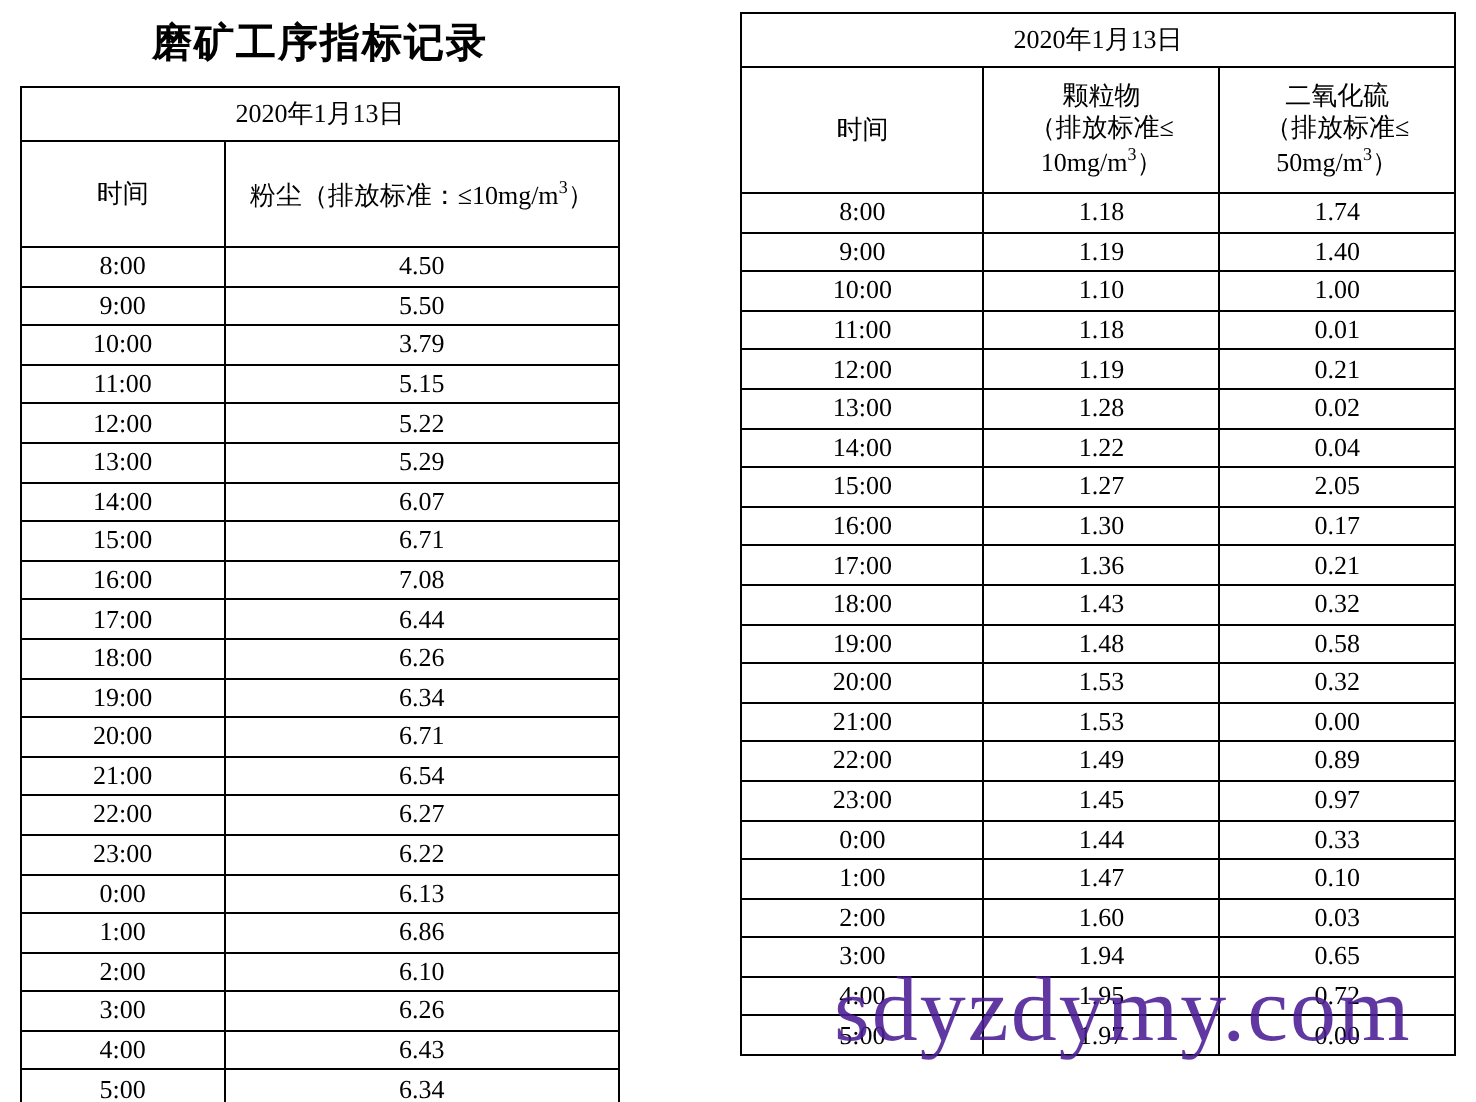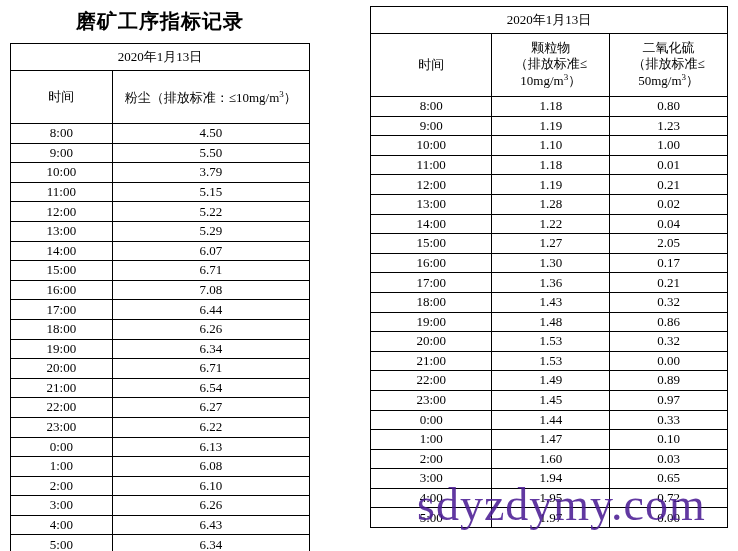--- a/index.html
+++ b/index.html
@@ -185,21 +185,21 @@
         <tr class="data-row">
           <td>23:00</td>
           <td>6.22</td>
         </tr>
         <tr class="data-row">
           <td>0:00</td>
           <td>6.13</td>
         </tr>
         <tr class="data-row">
           <td>1:00</td>
-          <td>6.08</td>
+          <td>6.86</td>
         </tr>
         <tr class="data-row">
           <td>2:00</td>
           <td>6.10</td>
         </tr>
         <tr class="data-row">
           <td>3:00</td>
           <td>6.26</td>
         </tr>
         <tr class="data-row">
@@ -233,26 +233,26 @@
           <td>
             颗粒物<br>（排放标准≤<br>10mg/m<sup>3</sup>）
           </td>
           <td>
             二氧化硫<br>（排放标准≤<br>50mg/m<sup>3</sup>）
           </td>
         </tr>
         <tr class="data-row">
           <td>8:00</td>
           <td>1.18</td>
-          <td>0.80</td>
+          <td>1.74</td>
         </tr>
         <tr class="data-row">
           <td>9:00</td>
           <td>1.19</td>
-          <td>1.23</td>
+          <td>1.40</td>
         </tr>
         <tr class="data-row">
           <td>10:00</td>
           <td>1.10</td>
           <td>1.00</td>
         </tr>
         <tr class="data-row">
           <td>11:00</td>
           <td>1.18</td>
           <td>0.01</td>
@@ -288,21 +288,21 @@
           <td>0.21</td>
         </tr>
         <tr class="data-row">
           <td>18:00</td>
           <td>1.43</td>
           <td>0.32</td>
         </tr>
         <tr class="data-row">
           <td>19:00</td>
           <td>1.48</td>
-          <td>0.86</td>
+          <td>0.58</td>
         </tr>
         <tr class="data-row">
           <td>20:00</td>
           <td>1.53</td>
           <td>0.32</td>
         </tr>
         <tr class="data-row">
           <td>21:00</td>
           <td>1.53</td>
           <td>0.00</td>

